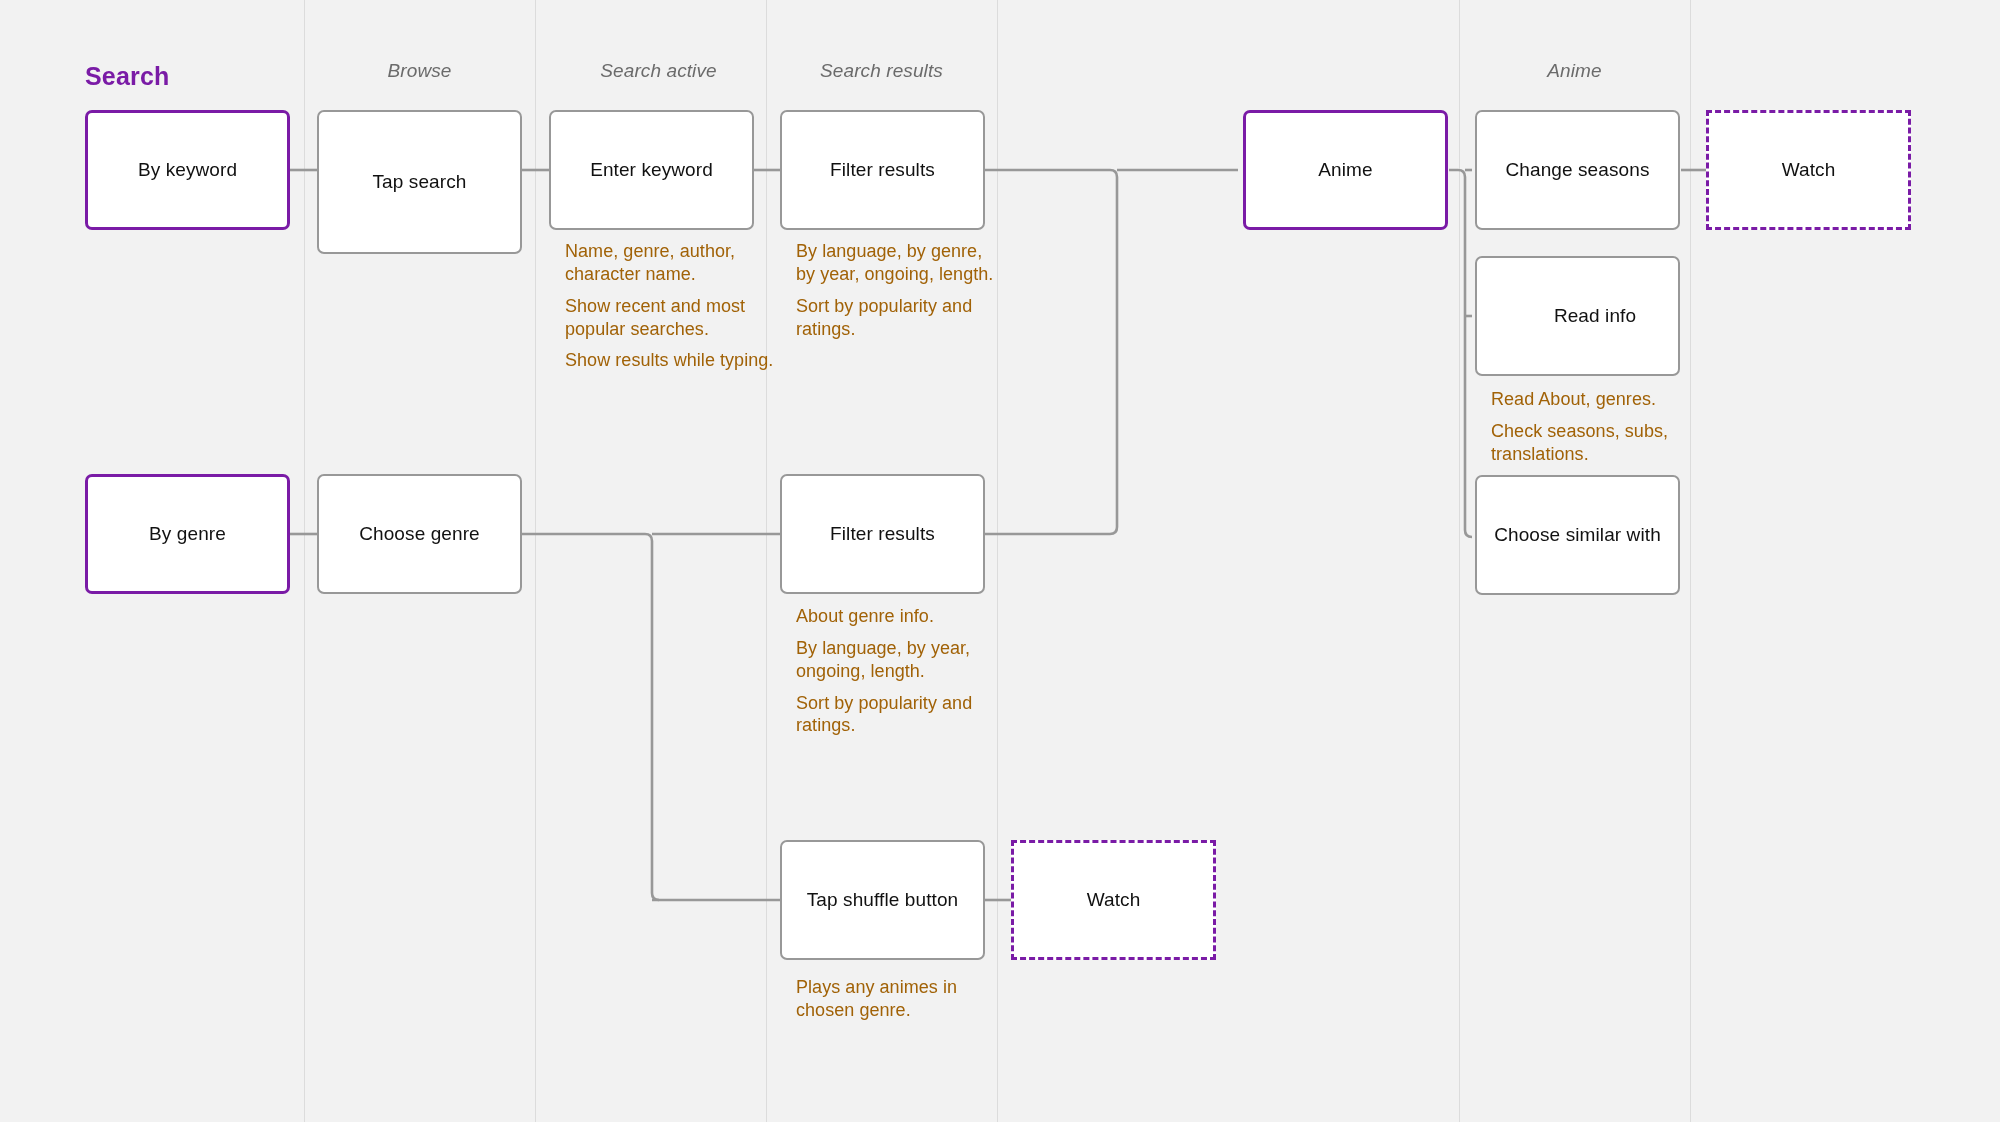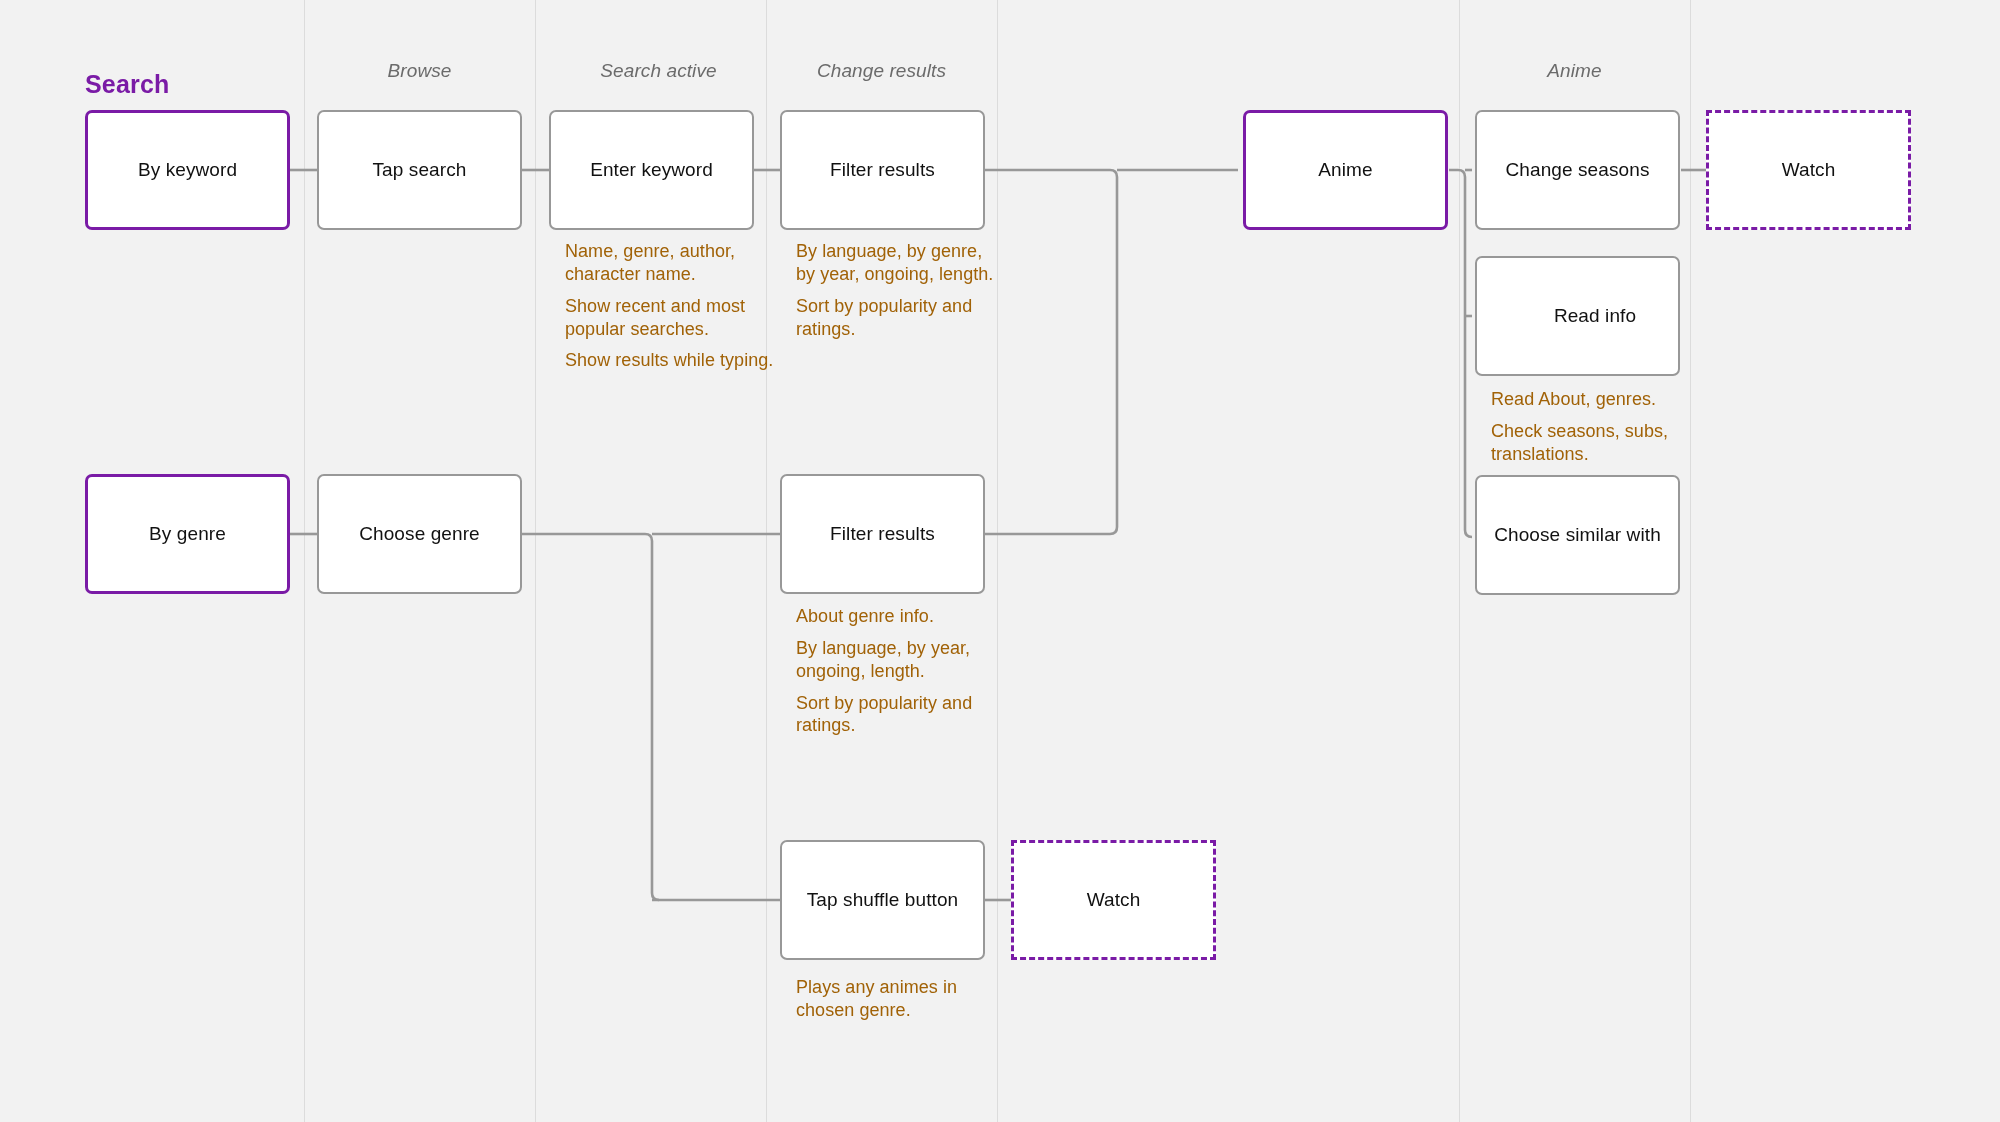--- a/index.html
+++ b/index.html
@@ -33,21 +33,21 @@
     font-size: 19px;
     color: #6b6b6b;
     text-align: center;
     white-space: nowrap;
     letter-spacing: 0.1px;
   }
   
   .page-title {
     position: absolute;
     left: 85px;
-    top: 70px;
+    top: 62px;
     font-size: 25px;
     font-weight: bold;
     color: #7A1BA6;
     letter-spacing: 0.2px;
   }
   
   #wires {
     position: absolute;
     left: 0;
     top: 0;
@@ -106,21 +106,21 @@
   <div class="col-divider" style="left:535px"></div>
   <div class="col-divider" style="left:766px"></div>
   <div class="col-divider" style="left:997px"></div>
   <div class="col-divider" style="left:1459px"></div>
   <div class="col-divider" style="left:1690px"></div>
 
   <div class="page-title">Search</div>
 
   <div class="col-label" style="left:304px; top:60px; width:231px;">Browse</div>
   <div class="col-label" style="left:535px; top:60px; width:231px;padding-left:8px;">Search active</div>
-  <div class="col-label" style="left:766px; top:60px; width:231px;">Change results</div>
+  <div class="col-label" style="left:766px; top:60px; width:231px;">Search results</div>
   <div class="col-label" style="left:1459px; top:60px; width:231px;">Anime</div>
 
   <svg id="wires" viewBox="0 0 2000 1122">
     <g fill="none" stroke="#989898" stroke-width="2.6" stroke-linecap="butt" stroke-linejoin="round">
 
       <path d="M 290 170 H 317"></path>
       <path d="M 522 170 H 549"></path>
       <path d="M 753 170 H 780"></path>
 
       <path d="M 984 170 H 1110 Q 1117 170 1117 177 V 527 Q 1117 534 1110 534"></path>
@@ -140,21 +140,21 @@
       <path d="M 652 900 H 780"></path>
 
       <path d="M 984 900 H 1011"></path>
     </g>
   </svg>
 
   <div class="node primary" style="left:85px; top:110px; width:205px; height:120px;">
     <span>By keyword</span>
   </div>
 
-  <div class="node gray" style="left:317px; top:110px; width:205px; height:120px;">
+  <div class="node gray" style="left:317px; top:110px; width:205px; height:144px;">
     <span>Tap search</span>
   </div>
 
   <div class="node gray" style="left:549px; top:110px; width:205px; height:120px;">
     <span>Enter keyword</span>
   </div>
 
   <div class="node gray" style="left:780px; top:110px; width:205px; height:120px;">
     <span>Filter results</span>
   </div>

